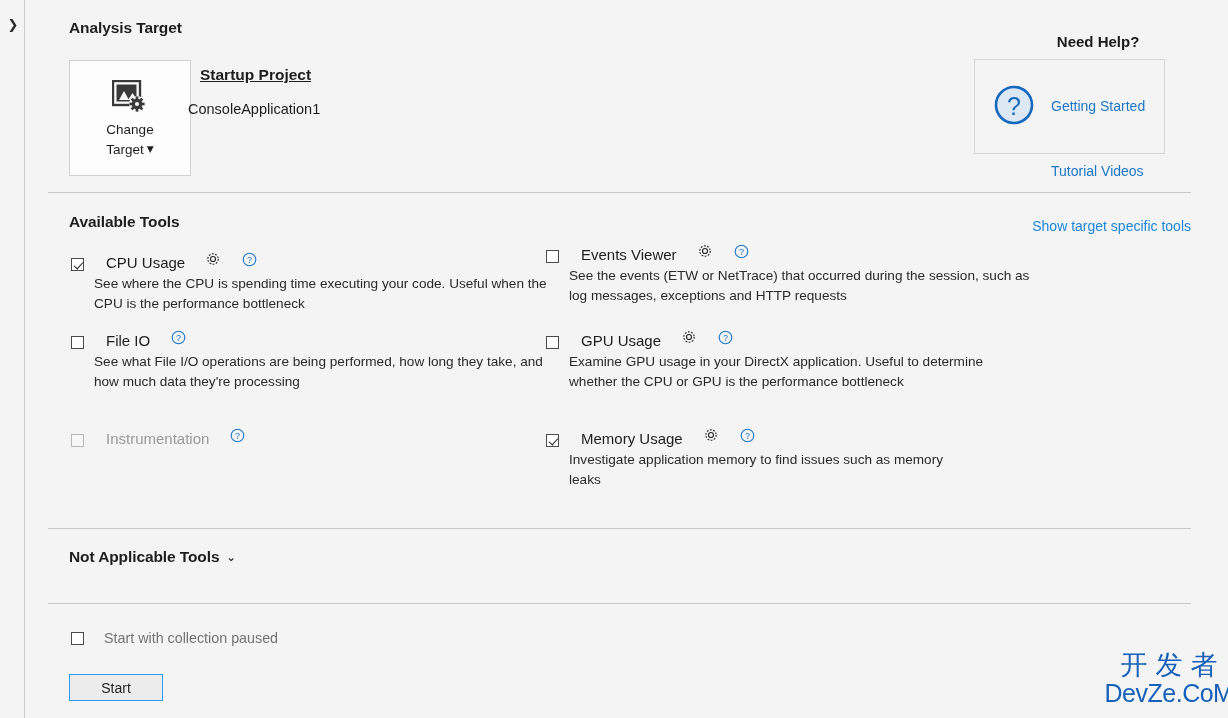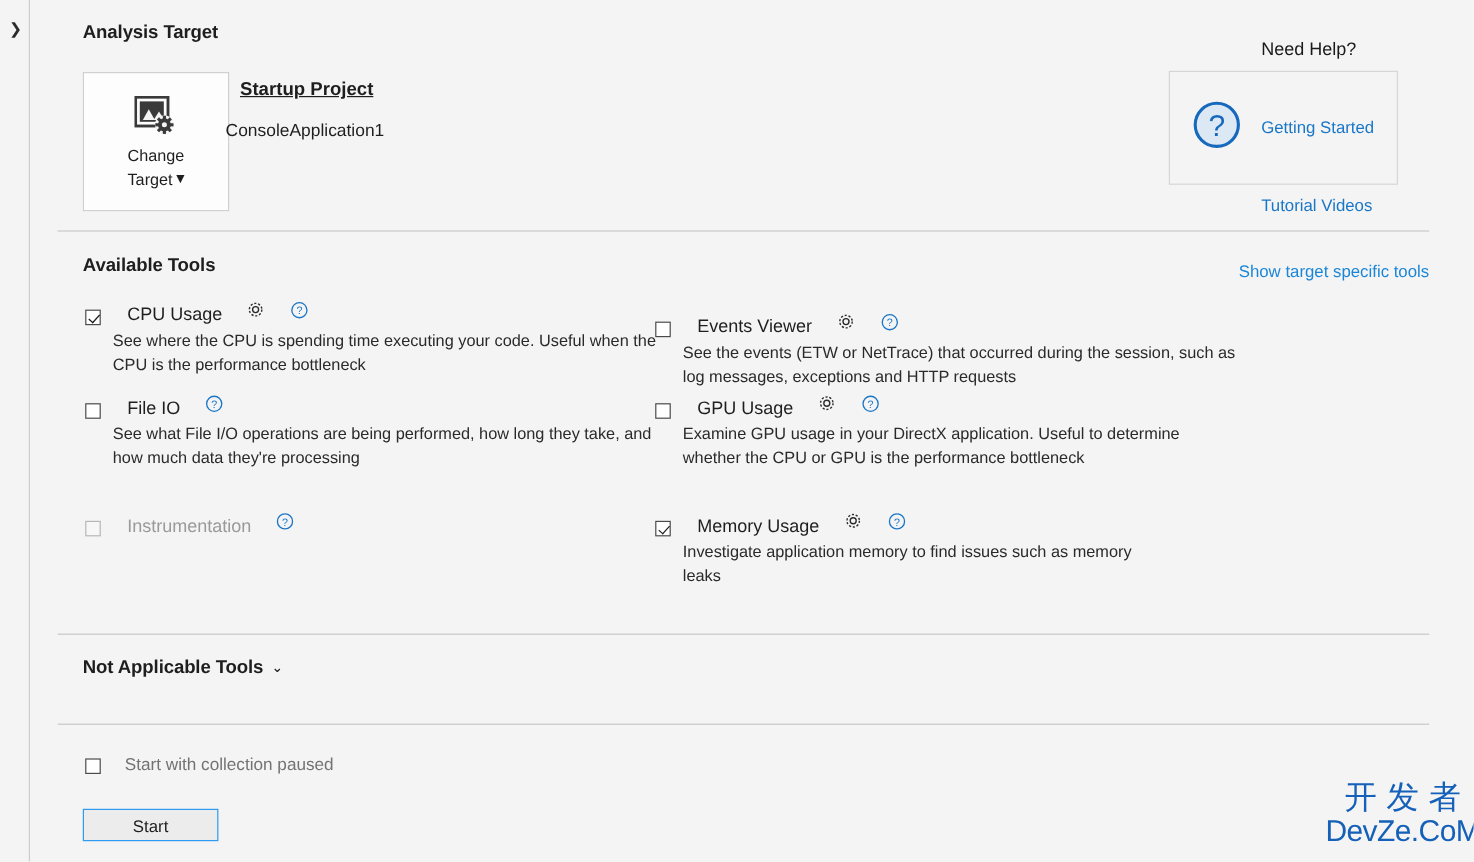--- a/index.html
+++ b/index.html
@@ -117,23 +117,24 @@
     background: #f4f4f4;
     border: 1px solid #d6d6d6;
     display: flex;
     align-items: center;
     padding-left: 18px;
   }
   #help-icon { flex: none; margin-right: 16px; }
   #help-text { line-height: 20.5px; }
   #help-title {
     font-size: 15px;
-    font-weight: normal;
+    font-weight: bold;
     color: #1a1a1a;
     display: block;
+    text-align: center;
   }
   .help-link {
     font-size: 14px;
     color: #1a76c7;
     display: block;
     cursor: pointer;
     margin-top: 44px;
   }
 
   
@@ -222,21 +223,21 @@
     align-items: center;
   }
   #paused-label {
     font-size: 14.3px;
     color: #737373;
     margin-left: 10px;
   }
   #start-button {
     position: absolute;
     left: 43px; top: 674px;
-    width: 113px; height: 27px;
+    width: 94px; height: 27px;
     background: #ececed;
     border: 1px solid #2e9bf0;
     font-size: 14px;
     font-family: "Liberation Sans", sans-serif;
     color: #1e1e1e;
     cursor: pointer;
     padding: 0;
   }
 
   
@@ -368,21 +369,21 @@
       <span class="tool-label">Instrumentation</span>
       <span class="q-icon">
         <svg width="15" height="15" viewBox="0 0 15 15">
           <circle cx="7.5" cy="7.5" r="6.3" fill="none" stroke="#1a76c7" stroke-width="1.1"></circle>
           <text x="7.5" y="11" text-anchor="middle" font-family="Liberation Sans, sans-serif" font-size="9" fill="#1a76c7">?</text>
         </svg>
       </span>
     </div>
   </div>
 
-  <div class="tool" style="left:520px; top:261px; width:520px">
+  <div class="tool" style="left:520px; top:243px; width:520px">
     <div class="tool-head">
       <span class="cb"></span>
       <span class="tool-label">Events Viewer</span>
       <span class="gear-icon">
         <svg width="16" height="16" viewBox="0 0 16 16">
             <g fill="none" stroke="#2b2b2b" stroke-width="1.15">
           <circle cx="8" cy="8" r="2.5"></circle>
               <circle cx="8" cy="8" r="5.2" stroke-dasharray="1.8 1.45"></circle>
         </g>
           </svg>

